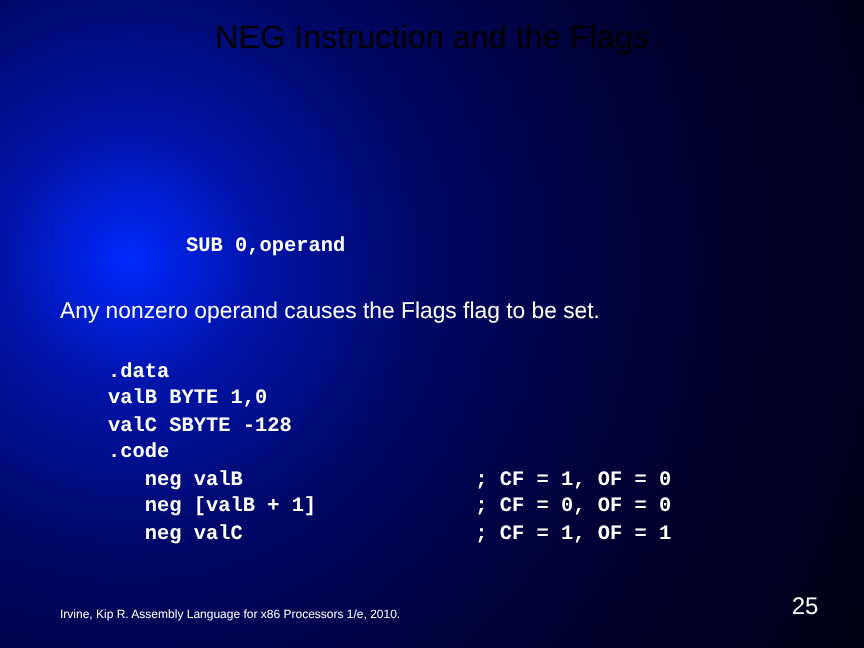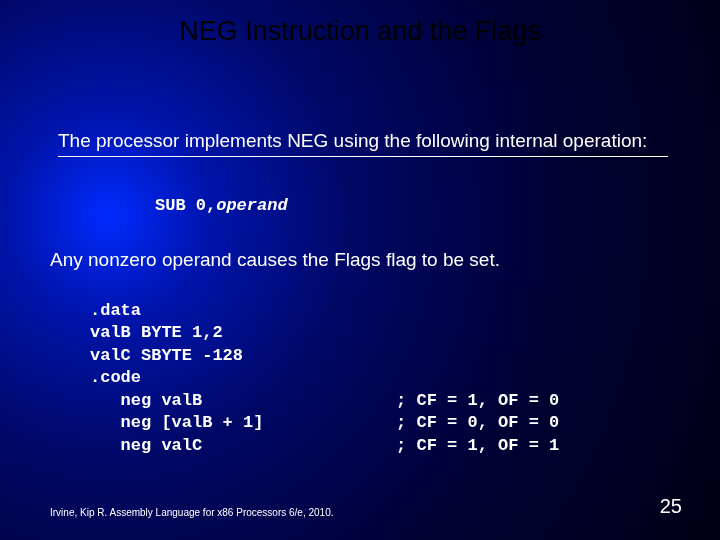--- a/index.html
+++ b/index.html
@@ -42,21 +42,20 @@
     position: absolute;
     top: 196px;
     left: 155px;
     font-family: "Courier New", Courier, monospace;
     font-size: 17px;
     font-weight: bold;
     color: #ffffff;
     white-space: pre;
   }
   .sub-box .operand {
-    font-style: italic;
   }
   .para2 {
     position: absolute;
     top: 248px;
     left: 50px;
     width: 620px;
     font-size: 19px;
     line-height: 1.3;
     color: #ffffff;
   }
@@ -86,31 +85,30 @@
     color: #ffffff;
   }
 </style>
 </head>
 <body>
 
 <div class="slide">
 
   <div class="title">NEG Instruction and the Flags</div>
 
-  <div class="para1">The processor implements  NEG using the following internal operation:</div>
 
   <div class="sub-box"><span>SUB 0,</span><span class="operand">operand</span></div>
 
   <div class="para2">Any nonzero operand causes the Flags flag to be set.</div>
 
   <div class="code-block">.data
-valB BYTE 1,2
+valB BYTE 1,0
 valC SBYTE -128
 .code
    neg valB                   ; CF = 1, OF = 0
    neg [valB + 1]             ; CF = 0, OF = 0
    neg valC                   ; CF = 1, OF = 1</div>
 
-  <div class="footer">Irvine, Kip R. Assembly Language for x86 Processors 6/e, 2010.</div>
+  <div class="footer">Irvine, Kip R. Assembly Language for x86 Processors 1/e, 2010.</div>
 
   <div class="pagenum">25</div>
 
 </div>
 
 </body></html>

